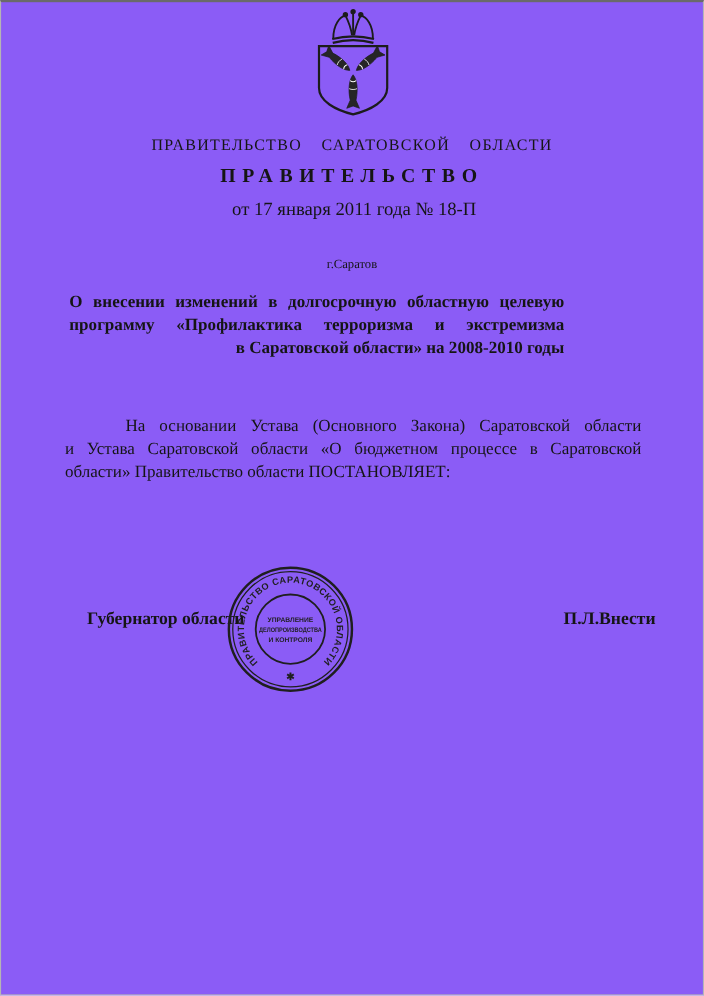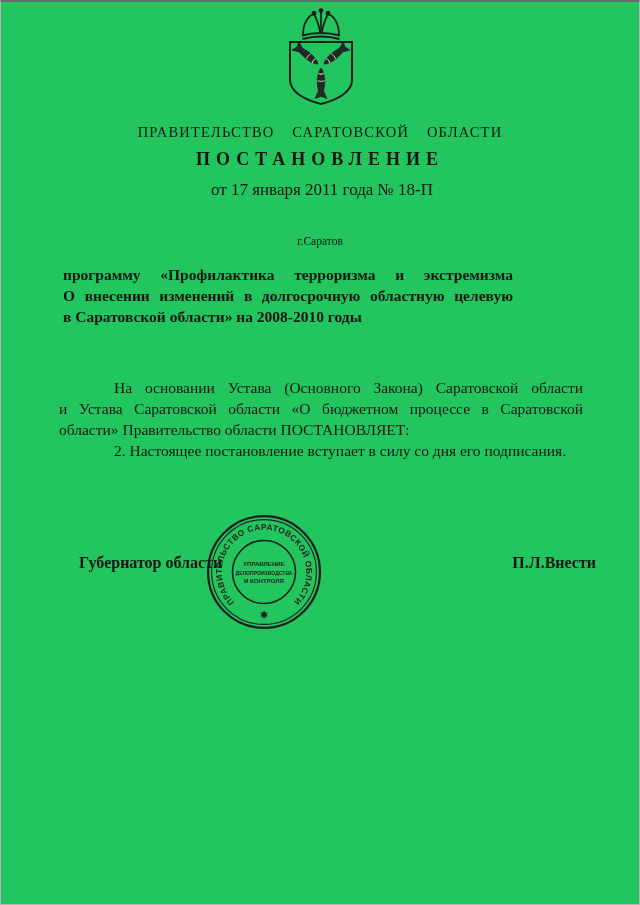--- a/index.html
+++ b/index.html
@@ -1,21 +1,21 @@
 <!DOCTYPE html>
 <html><head>
 <meta charset="utf-8">
 <style>
   html, body { margin: 0; padding: 0; background: #ffffff; }
   #page {
     position: relative;
     width: 640px;
     height: 905px;
     box-sizing: border-box;
-    background: #22c55e;
+    background: #8b5cf6;
     border: 1px solid #b5b5b5;
     border-top: 2px solid #6a6a6a;
     font-family: "Liberation Serif", serif;
     color: #151515;
     overflow: hidden;
   }
   .abs { position: absolute; }
 
   
   #emblem { left: 275px; top: 4px; width: 90px; height: 104px; }
@@ -49,21 +49,21 @@
   }
 
   
   .title {
     left: 62px; top: 262px;
     width: 450px;
     font-size: 15.5px;
     font-weight: bold;
     line-height: 21px;
   }
-  .tline { text-align: left; }
+  .tline { text-align: right; }
   .tline.stretch { text-align: justify; text-align-last: justify; }
 
   
   .body {
     left: 58px; top: 351px;
     width: 524px;
     font-size: 15.5px;
     line-height: 21px;
     margin-top: 24px;
   }
@@ -116,38 +116,35 @@
     </g>
 
     <path d="M14,36 H76 V74 C76,86 61,94 45,98 C29,94 14,86 14,74 Z" fill="none" stroke="#1c1c1c" stroke-width="2"></path>
 
     <use href="#fish" transform="translate(42,58) rotate(219)"></use>
     <use href="#fish" transform="translate(48,58) rotate(321)"></use>
     <use href="#fish" transform="translate(45,62) rotate(90) scale(1.05)"></use>
   </svg>
 
   <div class="abs org">ПРАВИТЕЛЬСТВО САРАТОВСКОЙ ОБЛАСТИ</div>
-  <div class="abs doctype">ПОСТАНОВЛЕНИЕ</div>
+  <div class="abs doctype">ПРАВИТЕЛЬСТВО</div>
   <div class="abs dateline">от 17 января 2011 года № 18-П</div>
   <div class="abs city">г.Саратов</div>
 
   <div class="abs title">
+      <div class="tline stretch">О внесении изменений в долгосрочную областную целевую</div>
       <div class="tline stretch">программу «Профилактика терроризма и экстремизма</div>
-      <div class="tline stretch">О внесении изменений в долгосрочную областную целевую</div>
       <div class="tline">в Саратовской области» на 2008-2010 годы</div>
     </div>
 
   <div class="abs body">
       <div class="para">
         <div class="bline indent stretch">На основании Устава (Основного Закона) Саратовской области</div>
         <div class="bline stretch">и Устава Саратовской области «О бюджетном процессе в Саратовской</div>
         <div class="bline">области» Правительство области ПОСТАНОВЛЯЕТ:</div>
-      </div>
-      <div class="para">
-        <div class="bline indent">2. Настоящее постановление вступает в силу со дня его подписания.</div>
       </div>
     </div>
 
   <div class="abs sig">
     <span>Губернатор области</span>
     <span>П.Л.Внести</span>
   </div>
 
   <svg id="stamp" class="abs" viewBox="0 0 116 116" xmlns="http://www.w3.org/2000/svg">
     <defs>

